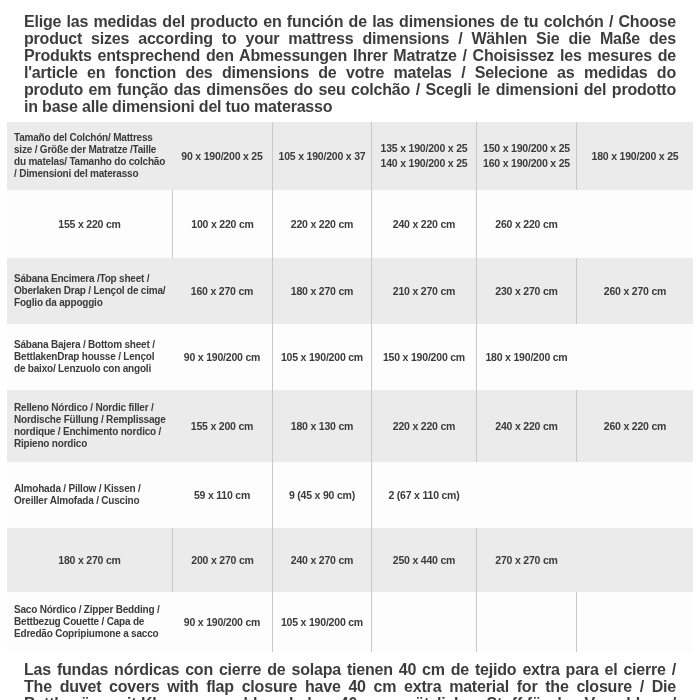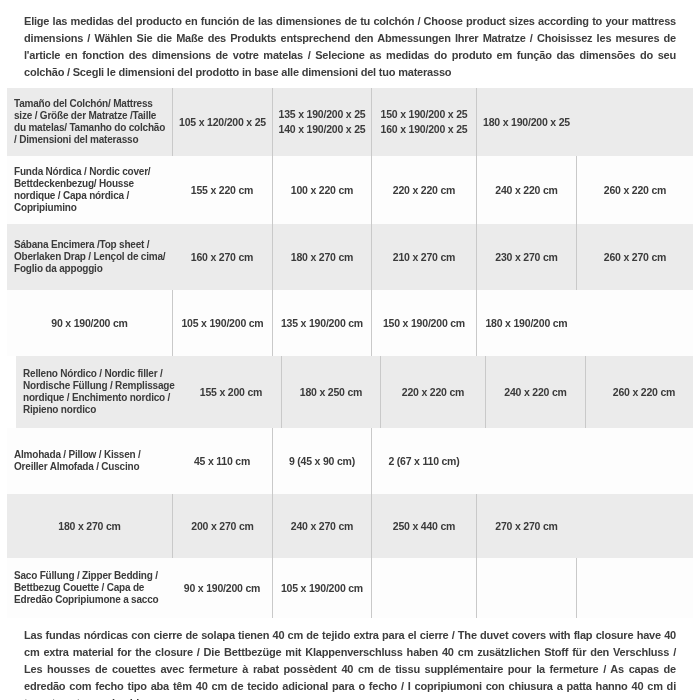--- a/index.html
+++ b/index.html
@@ -13,21 +13,21 @@
     color: #3b3b3b;
   }
   .page {
     width: 700px;
     height: 700px;
     box-sizing: border-box;
     padding: 13px 0 0 0;
   }
   .intro, .note {
     margin: 0 24px;
-    font-size: 11px;
+    font-size: 16px;
     font-weight: 700;
     line-height: 17px;
     letter-spacing: -0.2px;
     text-align: justify;
     color: #3d3d3d;
   }
   .intro { margin-bottom: 7px; }
   .note  { margin-top: 9px; }
 
   .size-table {
@@ -37,21 +37,21 @@
   .trow {
     display: grid;
     grid-template-columns: 165px 100px 99px 105px 100px 117px;
     align-items: stretch;
     min-height: 66px;
   }
   .trow:nth-child(odd)  { background: #ebebeb; }
   .trow:nth-child(even) { background: #fdfdfd; }
   .trow:nth-child(1) { min-height: 68px; }
   .trow:nth-child(2) { min-height: 68px; }
-  .trow:nth-child(5) { min-height: 72px; margin-left: 9px; }
+  .trow:nth-child(5) { min-height: 72px; }
   .trow:nth-child(7) { min-height: 64px; }
   .trow:nth-child(8) { min-height: 60px; }
 
   .tlabel {
     display: flex;
     align-items: center;
     padding: 6px 4px 6px 7px;
     font-size: 10px;
     font-weight: 700;
     line-height: 12px;
@@ -76,80 +76,80 @@
 <body>
 
 <div class="page">
 
   <p class="intro">Elige las medidas del producto en función de las dimensiones de tu colchón / Choose product sizes according to your mattress dimensions / Wählen Sie die Maße des Produkts entsprechend den Abmessungen Ihrer Matratze / Choisissez les mesures de l'article en fonction des dimensions de votre matelas / Selecione as medidas do produto em função das dimensões do seu colchão / Scegli le dimensioni del prodotto in base alle dimensioni del tuo materasso</p>
 
   <div class="size-table">
 
     <div class="trow">
       <div class="tlabel">Tamaño del Colchón/ Mattress size / Größe der Matratze /Taille du matelas/ Tamanho do colchão / Dimensioni del materasso</div>
-      <div class="tcell bordered">105 x 120/200 x 25</div>
+      <div class="tcell">90 x 190/200 x 25</div>
+      <div class="tcell bordered">105 x 190/200 x 37</div>
       <div class="tcell bordered">135 x 190/200 x 25
 140 x 190/200 x 25</div>
       <div class="tcell bordered">150 x 190/200 x 25
 160 x 190/200 x 25</div>
       <div class="tcell bordered">180 x 190/200 x 25</div>
     </div>
 
     <div class="trow">
-      <div class="tlabel">Funda Nórdica /  Nordic cover/ Bettdeckenbezug/ Housse nordique  / Capa nórdica / Copripiumino</div>
       <div class="tcell">155 x 220 cm</div>
       <div class="tcell bordered">100 x 220 cm</div>
       <div class="tcell bordered">220 x 220 cm</div>
       <div class="tcell bordered">240 x 220 cm</div>
       <div class="tcell bordered">260 x 220 cm</div>
     </div>
 
     <div class="trow">
       <div class="tlabel">Sábana Encimera /Top sheet / Oberlaken Drap / Lençol de cima/ Foglio da appoggio</div>
       <div class="tcell">160 x 270 cm</div>
       <div class="tcell bordered">180 x 270 cm</div>
       <div class="tcell bordered">210 x 270 cm</div>
       <div class="tcell bordered">230 x 270 cm</div>
       <div class="tcell bordered">260 x 270 cm</div>
     </div>
 
     <div class="trow">
+      <div class="tlabel">Sábana Bajera / Bottom sheet / BettlakenDrap housse / Lençol de baixo/ Lenzuolo con angoli</div>
       <div class="tcell">90 x 190/200 cm</div>
       <div class="tcell bordered">105 x 190/200 cm</div>
-      <div class="tcell bordered">135 x 190/200 cm</div>
       <div class="tcell bordered">150 x 190/200 cm</div>
       <div class="tcell bordered">180 x 190/200 cm</div>
     </div>
 
     <div class="trow">
       <div class="tlabel">Relleno Nórdico / Nordic filler / Nordische Füllung / Remplissage nordique / Enchimento nordico / Ripieno nordico</div>
       <div class="tcell">155 x 200 cm</div>
-      <div class="tcell bordered">180 x 250 cm</div>
+      <div class="tcell bordered">180 x 130 cm</div>
       <div class="tcell bordered">220 x 220 cm</div>
       <div class="tcell bordered">240 x 220 cm</div>
       <div class="tcell bordered">260 x 220 cm</div>
     </div>
 
     <div class="trow">
       <div class="tlabel">Almohada  / Pillow / Kissen / Oreiller Almofada / Cuscino</div>
-      <div class="tcell">45 x 110 cm</div>
+      <div class="tcell">59 x 110 cm</div>
       <div class="tcell bordered">9 (45 x 90 cm)</div>
       <div class="tcell bordered">2 (67 x 110 cm)</div>
     </div>
 
     <div class="trow">
       <div class="tcell">180 x 270 cm</div>
       <div class="tcell bordered">200 x 270 cm</div>
       <div class="tcell bordered">240 x 270 cm</div>
       <div class="tcell bordered">250 x 440 cm</div>
       <div class="tcell bordered">270 x 270 cm</div>
     </div>
 
     <div class="trow">
-      <div class="tlabel">Saco Füllung / Zipper Bedding / Bettbezug Couette  / Capa de Edredão Copripiumone a sacco</div>
+      <div class="tlabel">Saco Nórdico / Zipper Bedding / Bettbezug Couette  / Capa de Edredão Copripiumone a sacco</div>
       <div class="tcell">90 x 190/200 cm</div>
       <div class="tcell bordered">105 x 190/200 cm</div>
       <div class="tcell bordered"></div>
       <div class="tcell bordered"></div>
       <div class="tcell bordered"></div>
     </div>
 
   </div>
 
   <p class="note">Las fundas nórdicas con cierre de solapa tienen 40 cm de tejido extra para el cierre  / The duvet covers with flap closure have 40 cm extra material for the closure / Die Bettbezüge mit Klappenverschluss haben 40 cm zusätzlichen Stoff für den Verschluss / Les housses de couettes avec fermeture à rabat possèdent 40 cm de tissu supplémentaire pour la fermeture / As capas de edredão com fecho tipo aba têm 40 cm de tecido adicional para o fecho / I copripiumoni con chiusura a patta hanno 40 cm di tessuto extra per la chiusura</p>

